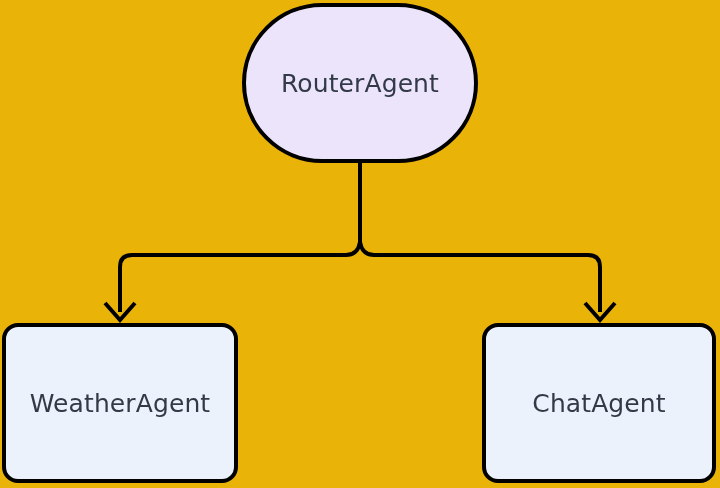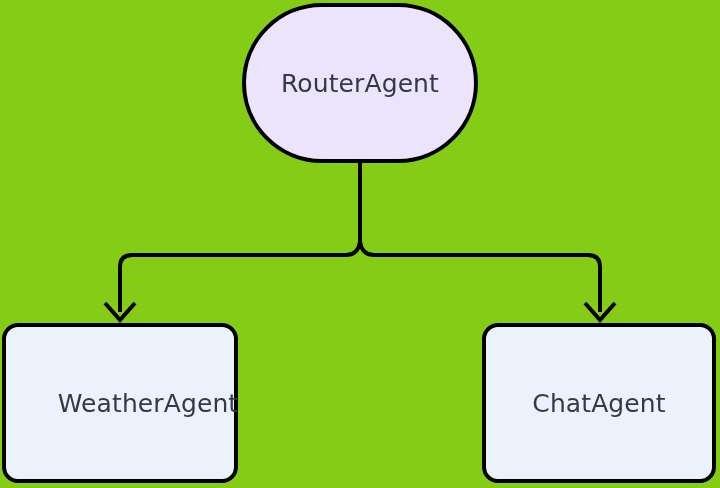--- a/index.html
+++ b/index.html
@@ -11,21 +11,21 @@
   body {
     width: 720px;
     height: 488px;
     overflow: hidden;
     font-family: "DejaVu Sans", "Liberation Sans", sans-serif;
   }
   #diagram-root {
     position: relative;
     width: 720px;
     height: 488px;
-    background: #84cc16;
+    background: #eab308;
   }
   #diagram-svg {
     position: absolute;
     top: 0;
     left: 0;
     width: 720px;
     height: 488px;
   }
   .node-label {
     position: absolute;
@@ -35,21 +35,21 @@
     text-align: center;
     color: #333a47;
     font-size: 25px;
     font-family: "DejaVu Sans", "Liberation Sans", sans-serif;
     font-weight: 400;
     letter-spacing: 0.1px;
     white-space: nowrap;
     pointer-events: none;
   }
   #label-router   { left: 242px; top: 3px;   width: 236px; height: 160px; }
-  #label-weather  { left: 2px;   top: 323px; width: 236px; height: 160px; padding-left: 28px; }
+  #label-weather  { left: 2px;   top: 323px; width: 236px; height: 160px; }
   #label-chat     { left: 482px; top: 323px; width: 234px; height: 160px; border-radius: 16px; }
 </style>
 </head>
 <body>
 
 <div id="diagram-root">
 
   <svg id="diagram-svg" viewBox="0 0 720 488" xmlns="http://www.w3.org/2000/svg">
 
     <g>

